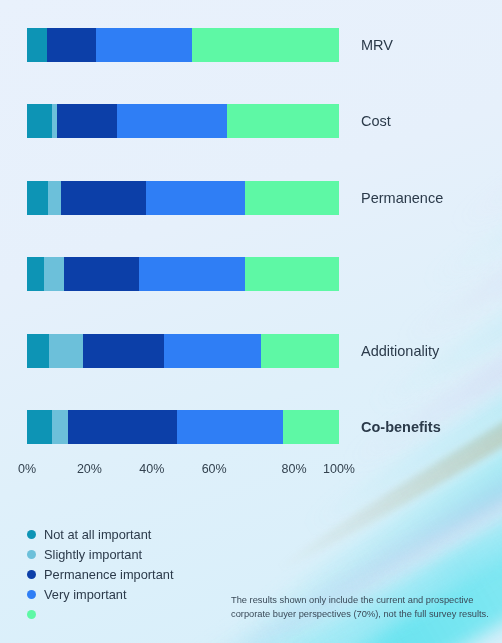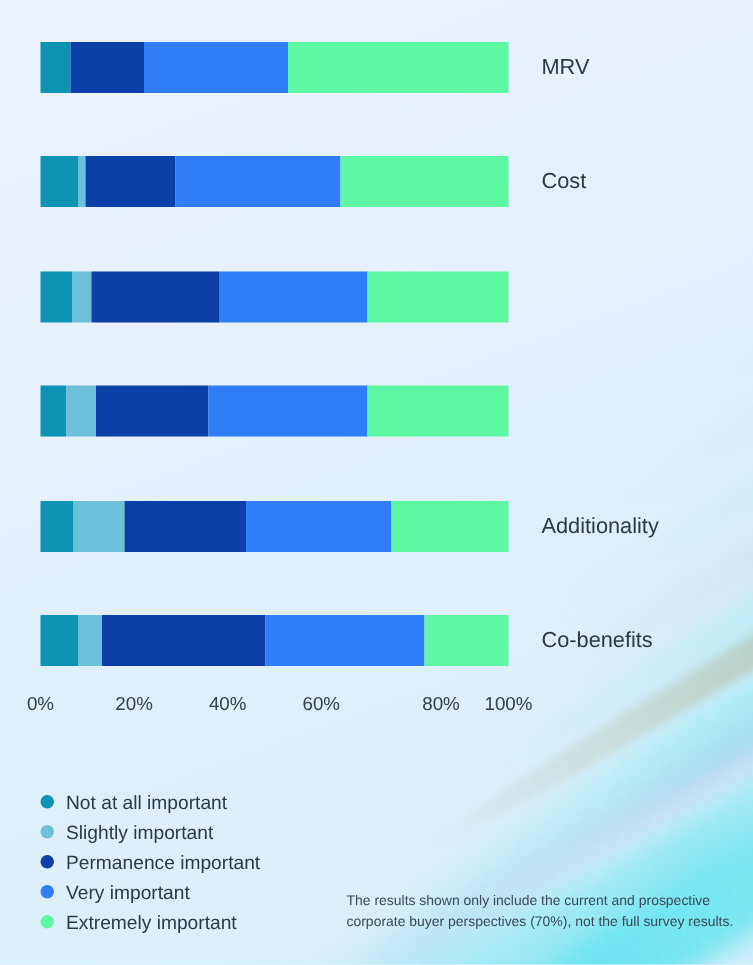--- a/index.html
+++ b/index.html
@@ -244,41 +244,42 @@
           <div class="bar-label">Cost</div>
         </div>
         <div class="bar-row" style="top: 181px;">
           <div class="bar-track">
             <div class="seg" title="Not at all important: 6.7%" style="width: 6.7%; background: rgb(13, 148, 181);"></div>
             <div class="seg" title="Slightly important: 4.3%" style="width: 4.3%; background: rgb(108, 192, 218);"></div>
             <div class="seg" title="Moderately important: 27%" style="width: 27%; background: rgb(12, 63, 168);"></div>
             <div class="seg" title="Very important: 32%" style="width: 32%; background: rgb(47, 126, 245);"></div>
             <div class="seg" title="Extremely important: 30%" style="width: 30%; background: rgb(94, 248, 165);"></div>
           </div>
+          <div class="bar-label">Permanence</div>
         </div>
         <div class="bar-row" style="top: 257px;">
           <div class="bar-track">
             <div class="seg" title="Not at all important: 5.5%" style="width: 5.5%; background: rgb(13, 148, 181);"></div>
             <div class="seg" title="Slightly important: 6.5%" style="width: 6.5%; background: rgb(108, 192, 218);"></div>
             <div class="seg" title="Moderately important: 24%" style="width: 24%; background: rgb(12, 63, 168);"></div>
             <div class="seg" title="Very important: 34%" style="width: 34%; background: rgb(47, 126, 245);"></div>
             <div class="seg" title="Extremely important: 30%" style="width: 30%; background: rgb(94, 248, 165);"></div>
           </div>
         </div>
         <div class="bar-row" style="top: 334px; border-radius: 10px;">
           <div class="bar-track">
             <div class="seg" title="Not at all important: 7%" style="width: 7%; background: rgb(13, 148, 181);"></div>
             <div class="seg" title="Slightly important: 11%" style="width: 11%; background: rgb(108, 192, 218);"></div>
             <div class="seg" title="Moderately important: 26%" style="width: 26%; background: rgb(12, 63, 168);"></div>
             <div class="seg" title="Very important: 31%" style="width: 31%; background: rgb(47, 126, 245);"></div>
             <div class="seg" title="Extremely important: 25%" style="width: 25%; background: rgb(94, 248, 165);"></div>
           </div>
           <div class="bar-label">Additionality</div>
         </div>
-        <div class="bar-row" style="top: 410px;">
+        <div class="bar-row" style="top: 410px; font-weight: bold;">
           <div class="bar-track">
             <div class="seg" title="Not at all important: 8%" style="width: 8%; background: rgb(13, 148, 181);"></div>
             <div class="seg" title="Slightly important: 5%" style="width: 5%; background: rgb(108, 192, 218);"></div>
             <div class="seg" title="Moderately important: 35%" style="width: 35%; background: rgb(12, 63, 168);"></div>
             <div class="seg" title="Very important: 34%" style="width: 34%; background: rgb(47, 126, 245);"></div>
             <div class="seg" title="Extremely important: 18%" style="width: 18%; background: rgb(94, 248, 165);"></div>
           </div>
           <div class="bar-label">Co-benefits</div>
         </div>
       </div>
@@ -304,19 +305,18 @@
       <div class="legend-item">
         <span class="legend-dot" style="background: rgb(12, 63, 168);"></span>
         <span class="legend-text">Permanence important</span>
       </div>
       <div class="legend-item">
         <span class="legend-dot" style="background: rgb(47, 126, 245);"></span>
         <span class="legend-text">Very important</span>
       </div>
       <div class="legend-item">
         <span class="legend-dot" style="background: rgb(94, 248, 165);"></span>
-        <span class="legend-text">Extremely important</span>
       </div>
     </div>
 
   <div id="footnote">The results shown only include the current and prospective corporate buyer perspectives (70%), not the full survey results.</div>
 
 </div>
 
 </body></html>

